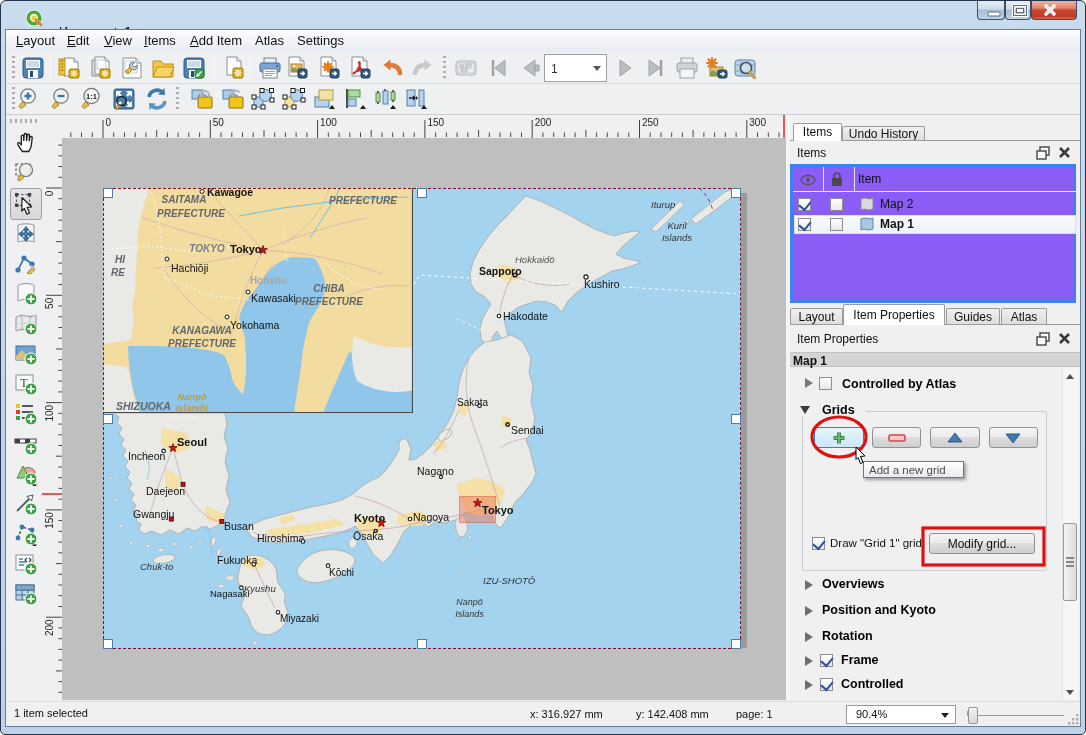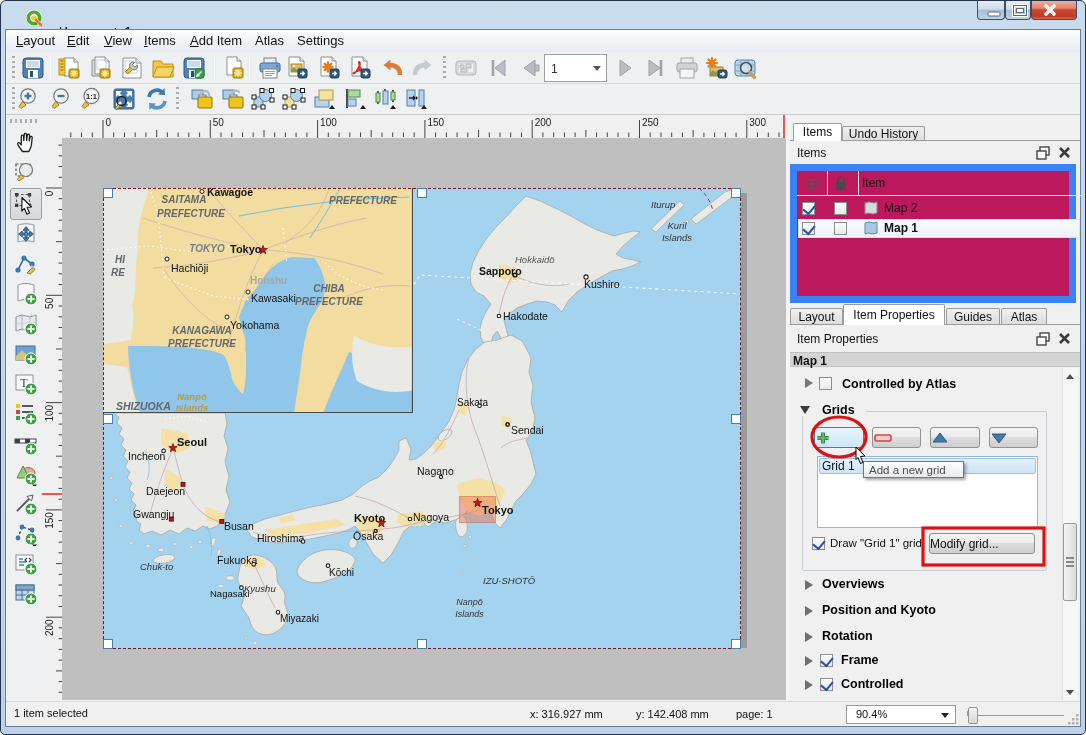--- a/index.html
+++ b/index.html
@@ -31,21 +31,21 @@
 
 .rpanel{position:absolute;width:290px;background:#f0f0f0;font-size:12px}
 .tab{position:absolute;border:1px solid #9b9b9b;border-bottom:none;border-radius:2px 2px 0 0;background:linear-gradient(180deg,#f0f0f0,#dcdcdc);text-align:center;font-size:12px;color:#111}
 .tab.act{background:#ffffff}
 .dockhead{position:absolute;left:0;right:0;height:22px;font-size:12px;color:#111}
 .expander{font-size:12.5px;font-weight:bold;color:#000;position:absolute}
 .tri-r{width:0;height:0;border-left:8px solid #6e6e6e;border-top:5px solid transparent;border-bottom:5px solid transparent;position:absolute}
 .tri-d{width:0;height:0;border-top:8px solid #3a3a3a;border-left:5px solid transparent;border-right:5px solid transparent;position:absolute}
 .cb{position:absolute;width:13px;height:13px;background:linear-gradient(180deg,#fefefe,#e8e8e8);border:1px solid #8e8e8e}
 .cb.chk::after{content:"";position:absolute;left:2px;top:0px;width:6px;height:9px;border:solid #2a4fa0;border-width:0 2px 2px 0;transform:rotate(40deg)}
-.btn{position:absolute;background:linear-gradient(180deg,#f4f4f4 0%,#ececec 45%,#dddddd 50%,#cfcfcf 100%);border:1px solid #8e9494;border-radius:3px;font-size:12px;text-align:left;color:#111}
+.btn{position:absolute;background:linear-gradient(180deg,#f4f4f4 0%,#ececec 45%,#dddddd 50%,#cfcfcf 100%);border:1px solid #8e9494;border-radius:3px;font-size:12px;text-align:center;color:#111}
 
 .statusbar{position:absolute;left:0;right:0;bottom:0;height:25px;background:#f0f0f0;border-top:1px solid #dadada;font-size:11px;color:#111}
 </style></head>
 <body>
 <div class="win">
 
   <div class="qgicon"><svg width="19" height="19" viewBox="0 0 19 19">
         <circle cx="9" cy="9" r="8.2" fill="#fff" opacity="0.85"></circle>
         <path d="M9 1.5 A7.5 7.5 0 1 0 9 16.5 A7.5 7.5 0 0 0 13.2 15.2 L10.5 12.4 A4 4 0 1 1 12.6 10.2 L15.3 13 A7.5 7.5 0 0 0 9 1.5 Z" fill="#4ca92c"></path>
         <circle cx="9" cy="9" r="2.6" fill="#f4cf3a"></circle>
@@ -880,21 +880,21 @@
         <div class="dockhead" style="top:27px;height:22px">
           <span class="abs" style="left:7px;top:4px">Items</span>
         </div>
         <svg class="abs" style="left:245px;top:30px" width="18" height="16">
           <rect x="5" y="2" width="9" height="8" fill="#fff" stroke="#444" stroke-width="1.4"></rect>
           <rect x="2" y="6" width="9" height="8" fill="#fff" stroke="#444" stroke-width="1.4"></rect>
         </svg>
         <svg class="abs" style="left:267px;top:30px" width="16" height="16">
           <path d="M3,3 L12,12 M12,3 L3,12" stroke="#3a3a3a" stroke-width="2.6"></path>
         </svg>
-        <div class="abs" style="left:0;top:49px;width:286px;height:139px;background:#be185d;border:7px solid #3b82f6">
+        <div class="abs" style="left:0;top:49px;width:286px;height:139px;background:#8b5cf6;border:3px solid #3b82f6">
           <svg class="abs" style="left:6px;top:6px" width="18" height="14">
             <ellipse cx="9" cy="7" rx="7" ry="4.5" fill="none" stroke="#555" stroke-width="1.3"></ellipse>
             <circle cx="9" cy="7" r="2" fill="#555"></circle>
           </svg>
           <svg class="abs" style="left:37px;top:4px" width="14" height="16">
             <rect x="2" y="7" width="10" height="8" rx="1" fill="#4a4a4a"></rect>
             <path d="M4,7 V5 a3 3 0 0 1 6 0 V7" fill="none" stroke="#4a4a4a" stroke-width="1.6"></path>
           </svg>
           <span class="abs" style="left:65px;top:5px;color:#111">Item</span>
           <div class="abs" style="left:0;top:24px;width:284px;height:1px;background:#ececec"></div>
@@ -946,24 +946,20 @@
           </svg></div>
         <div class="btn" style="left:82px;top:311.5px;width:49px;height:21px"><svg width="20" height="16" style="margin-top:2px">
             <rect x="2" y="5" width="16" height="6" rx="1.5" fill="#f6c8c8" stroke="#d04848" stroke-width="1.6"></rect>
           </svg></div>
         <div class="btn" style="left:140px;top:311.5px;width:50px;height:21px"><svg width="18" height="16" style="margin-top:2px">
             <path d="M9,3 L16,12 H2 Z" fill="#4477aa" stroke="#2d5a88"></path>
           </svg></div>
         <div class="btn" style="left:198.5px;top:311.5px;width:49px;height:21px"><svg width="18" height="16" style="margin-top:2px">
             <path d="M9,13 L16,4 H2 Z" fill="#4477aa" stroke="#2d5a88"></path>
           </svg></div>
-        <div class="abs" style="left:27px;top:341px;width:221px;height:72px;background:#fff;border:1px solid #8fb8dc">
-          <div class="abs" style="left:1px;top:1px;width:217px;height:16px;background:linear-gradient(180deg,#e3f1fc,#cde4f7);border:1px solid #9cc3e4;border-radius:2px"></div>
-          <span class="abs" style="left:4px;top:2px;color:#111">Grid 1</span>
-        </div>
         <svg class="abs" style="left:18px;top:298px;pointer-events:none" width="64" height="48">
           <ellipse cx="31" cy="24" rx="27" ry="20" fill="none" stroke="#dd1111" stroke-width="3.2"></ellipse>
         </svg>
         <svg class="abs" style="left:64px;top:331px;z-index:5" width="14" height="20">
           <path d="M2,1 L11,10 L6.5,10.5 L9,16.5 L6.5,17.5 L4,11.5 L2,13.5 Z" fill="#fff" stroke="#000" stroke-width="1"></path>
         </svg>
         <div class="abs" style="left:73px;top:346px;width:101px;height:17px;background:linear-gradient(180deg,#ffffff,#e9eaf0);border:1px solid #767676;box-shadow:2px 2px 3px rgba(0,0,0,0.35);z-index:4">
           <span class="abs" style="left:5px;top:2px;color:#4d4d4d;font-size:11.5px">Add a new grid</span>
         </div>
         <div class="cb chk" style="left:22px;top:422px"></div>

